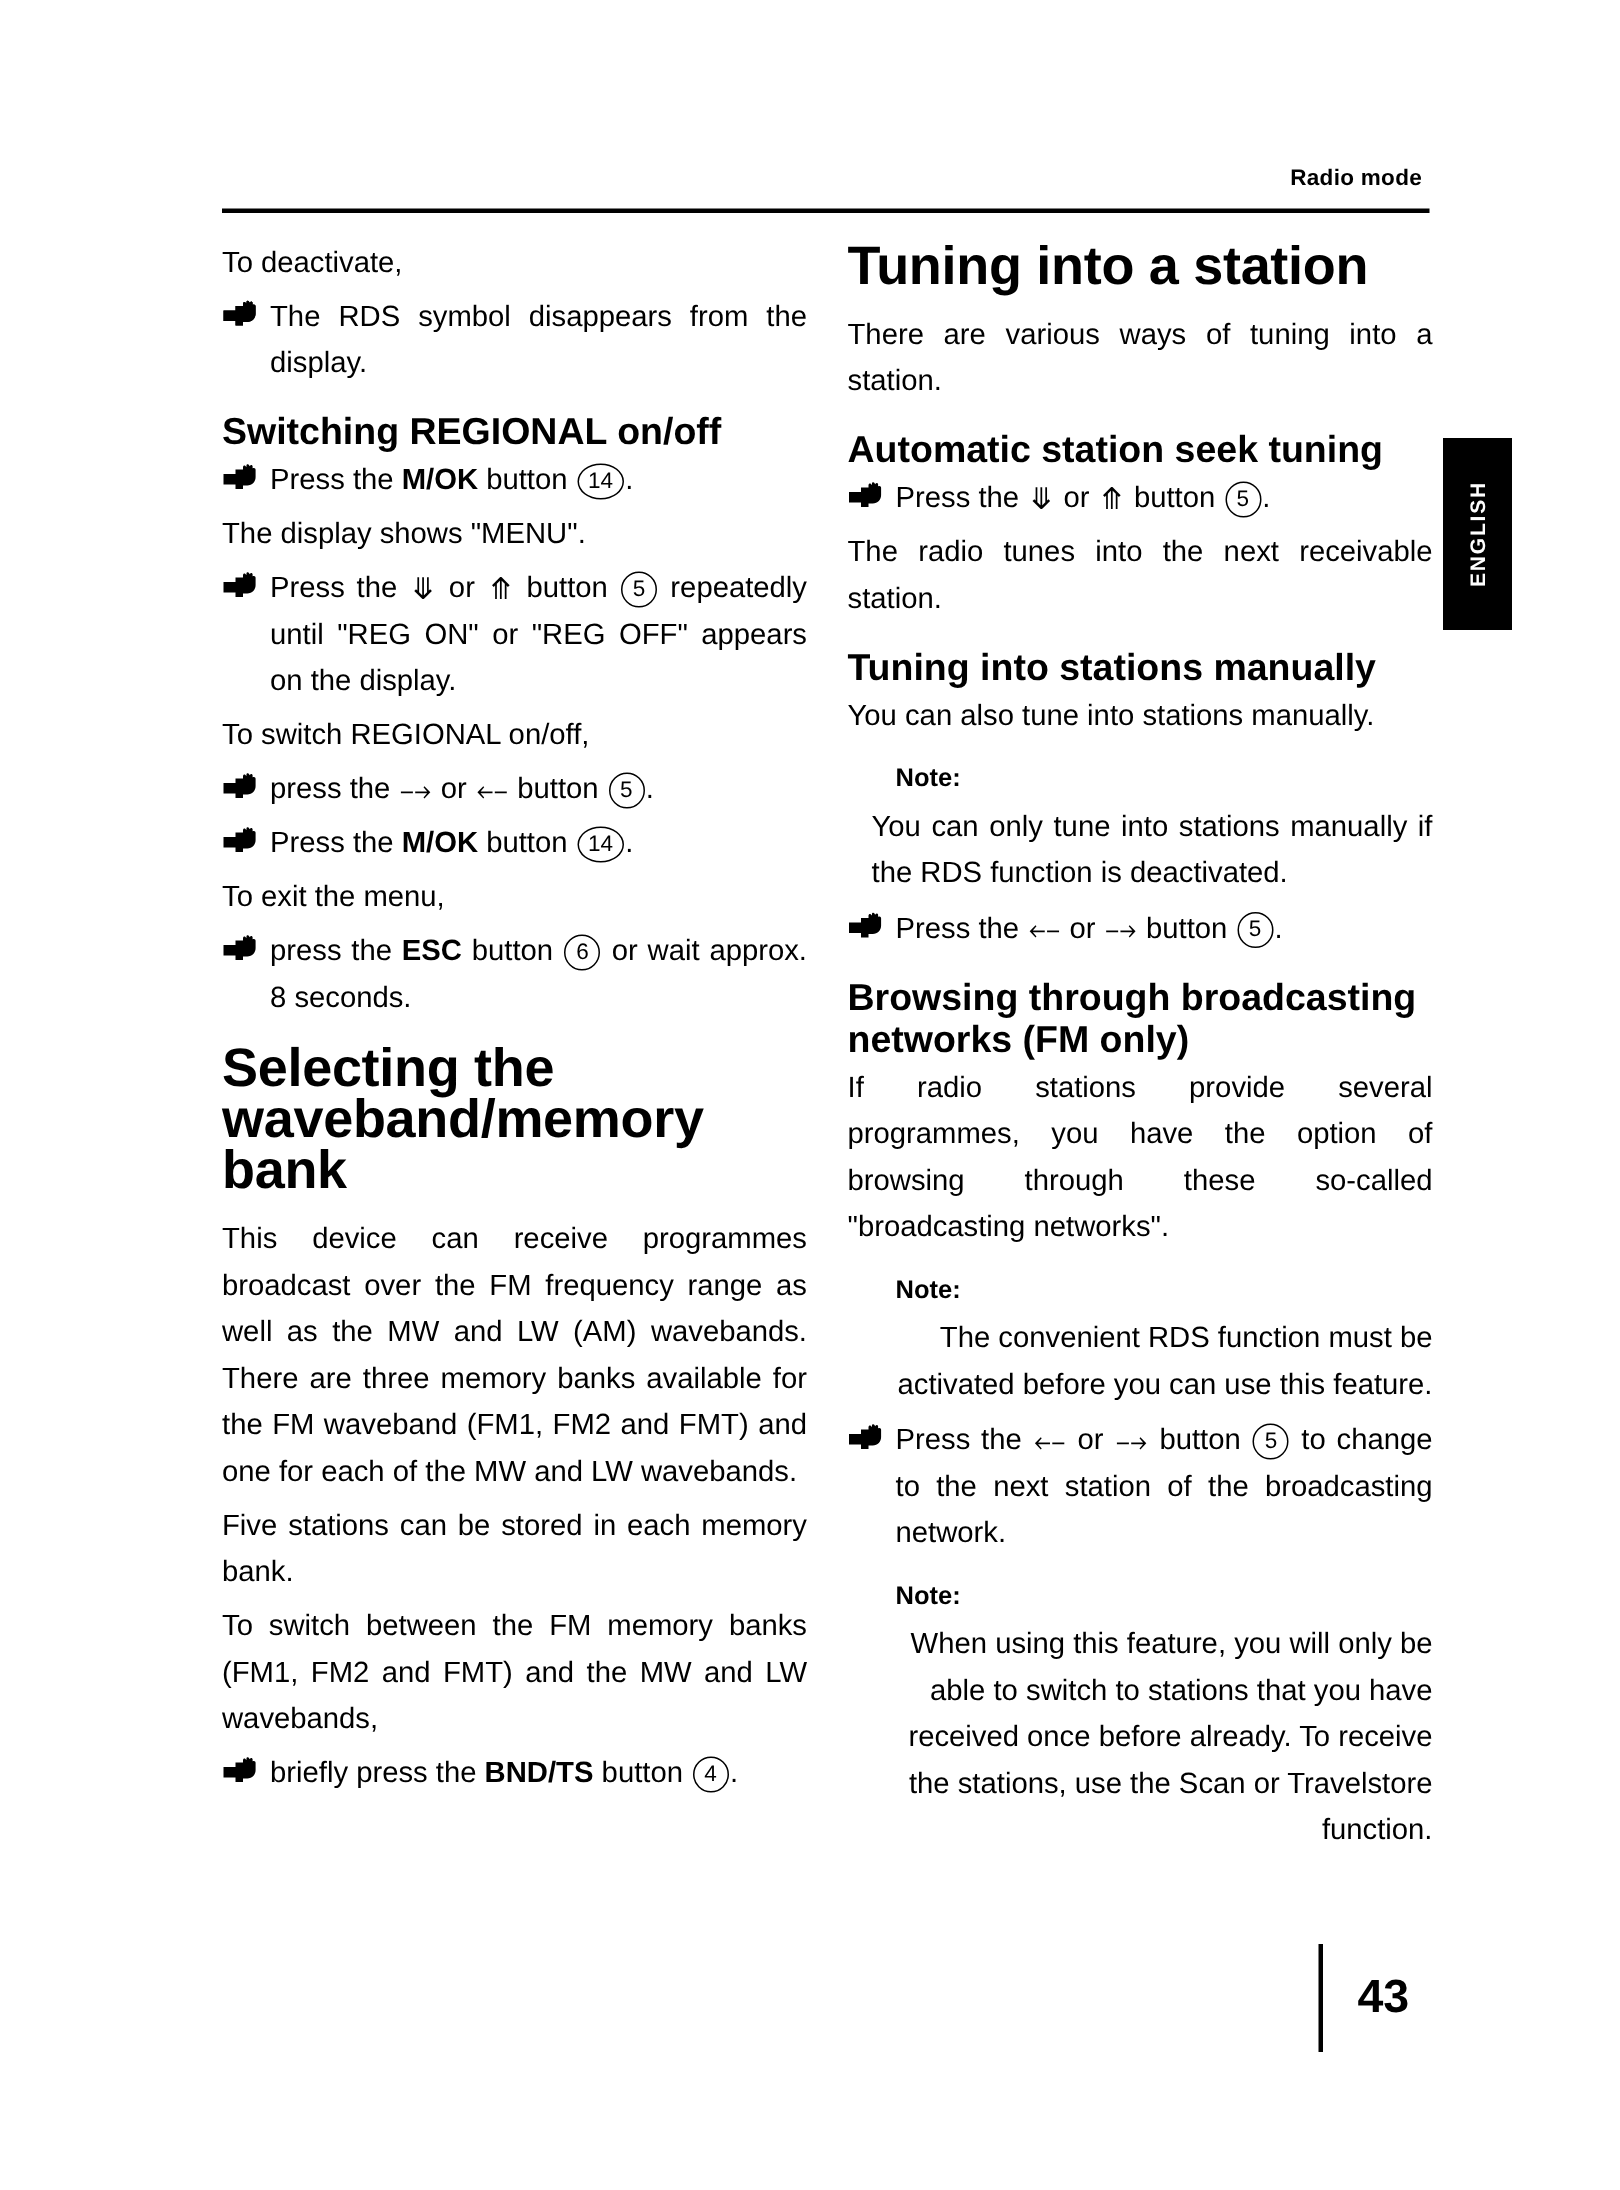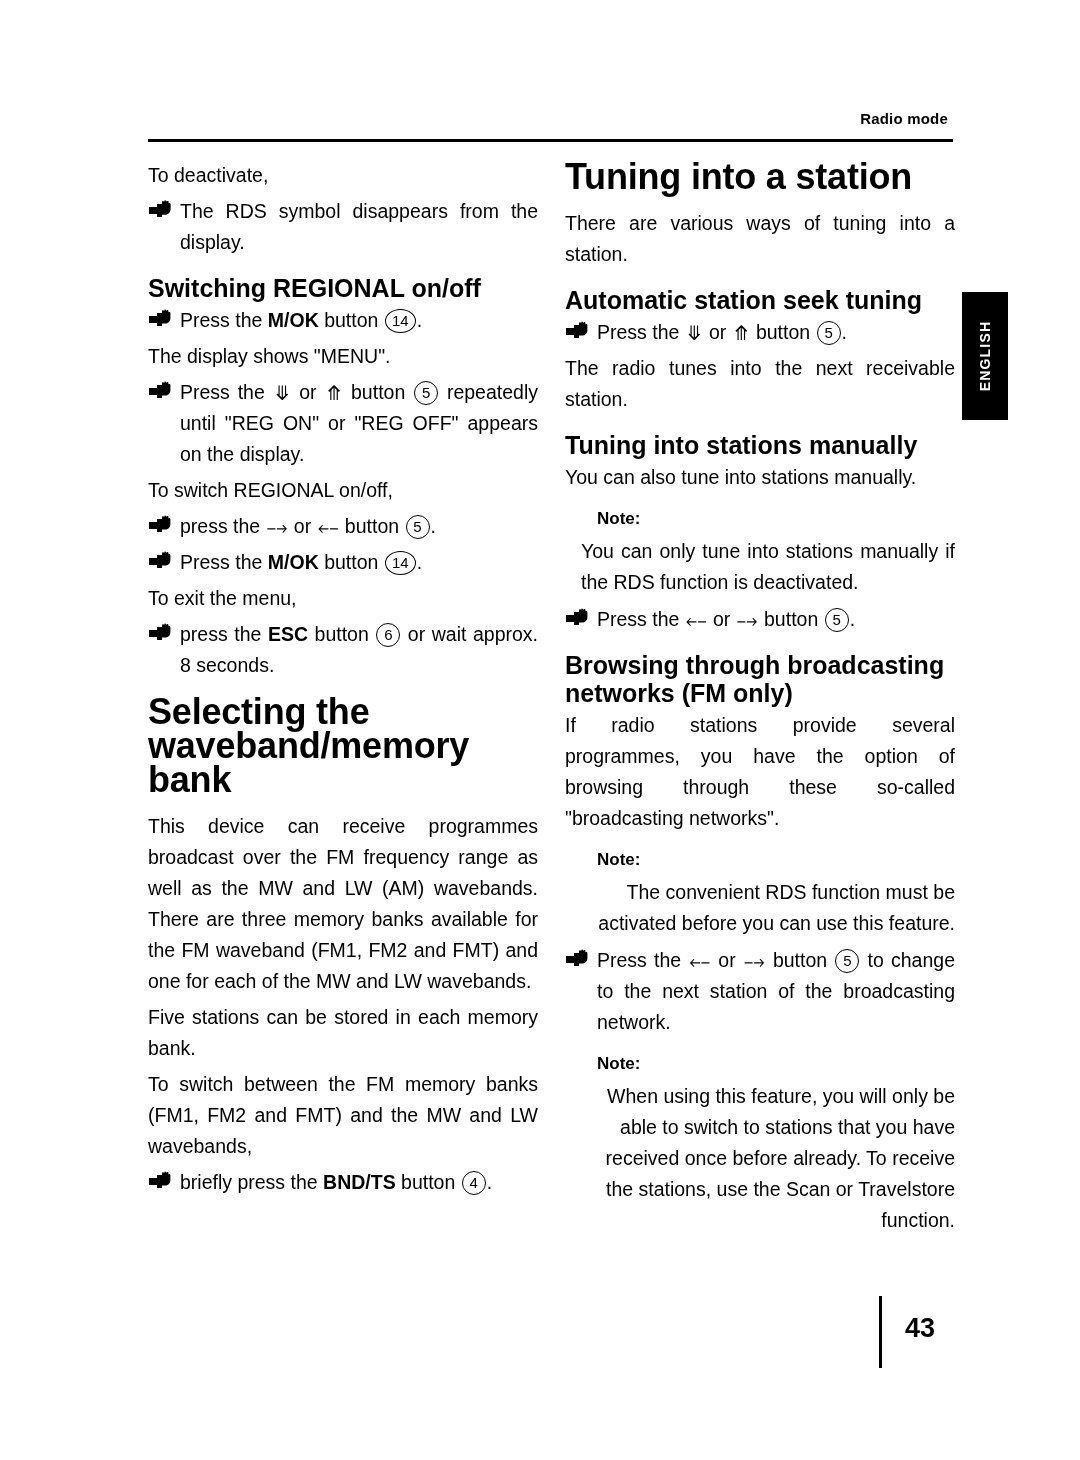--- a/index.html
+++ b/index.html
@@ -165,21 +165,21 @@
     left: 879px;
     top: 1296px;
     width: 3px;
     height: 72px;
     background: #000;
   }
   .page-num {
     position: absolute;
     left: 905px;
     top: 1313px;
-    font-size: 27px;
+    font-size: 31px;
     font-weight: bold;
   }
 </style>
 </head>
 <body>
 
 <div class="page">
 
   <div class="header-label">Radio mode</div>
   <div class="header-rule"></div>

